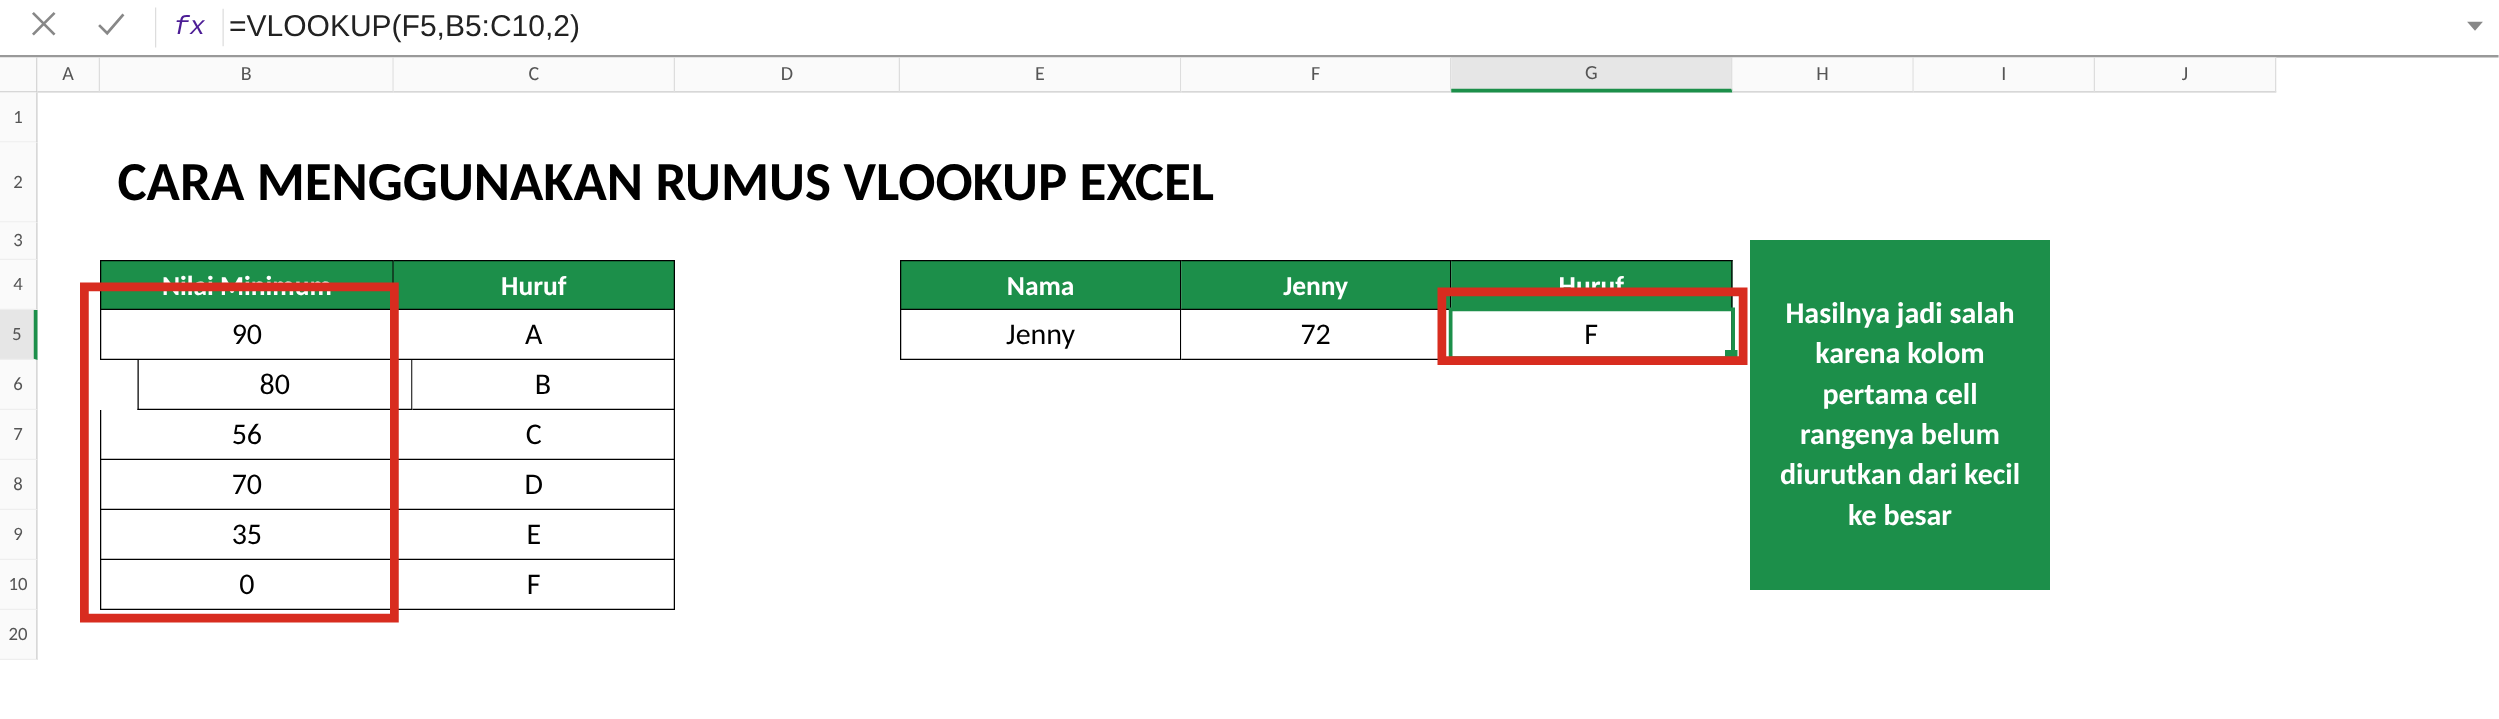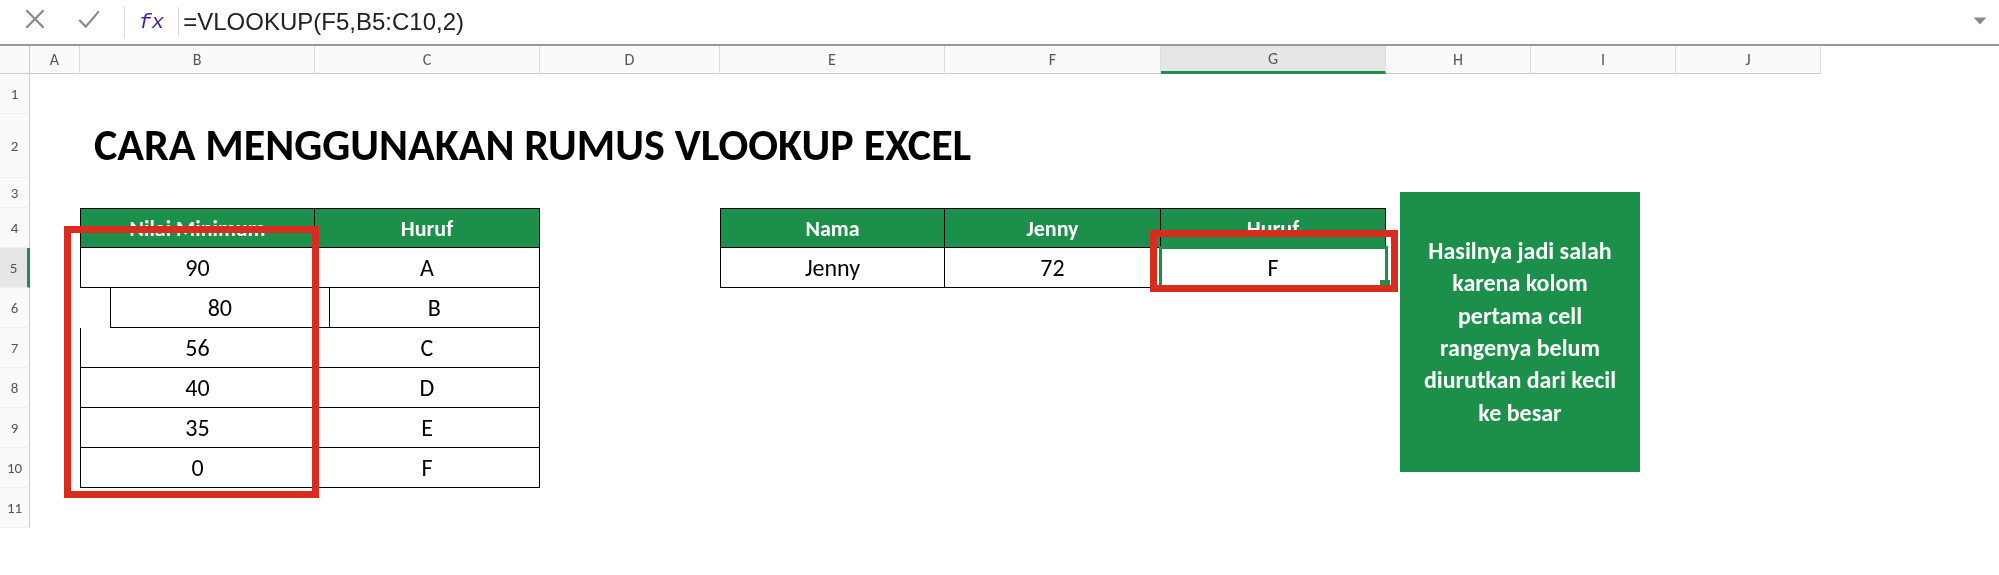--- a/index.html
+++ b/index.html
@@ -150,21 +150,21 @@
     <div class="row">
         <div class="rh">8</div>
       </div>
     <div class="row">
         <div class="rh">9</div>
       </div>
     <div class="row">
         <div class="rh">10</div>
       </div>
     <div class="row">
-        <div class="rh">11</div>
+        <div class="rh">20</div>
       </div>
 
     <div class="title-text" style="position:absolute; left:80px; top:48px;">CARA MENGGUNAKAN RUMUS VLOOKUP EXCEL</div>
 
     <div style="position:absolute; left:80px; top:134px; width:460px;">
       <div style="display:flex; height:40px;">
         <div class="tbl-head" style="width:235px">Nilai Minimum</div>
         <div class="tbl-head" style="width:225px;border-left:none">Huruf</div>
       </div>
       <div style="display:flex; height:40px;">
@@ -173,21 +173,21 @@
       </div>
       <div style="display:flex; height:40px;margin-left:30px;">
         <div class="tbl-cell" style="width:235px;border-top:none">80</div>
         <div class="tbl-cell" style="width:225px;border-top:none;border-left:none">B</div>
       </div>
       <div style="display:flex; height:40px;">
         <div class="tbl-cell" style="width:235px;border-top:none">56</div>
         <div class="tbl-cell" style="width:225px;border-top:none;border-left:none">C</div>
       </div>
       <div style="display:flex; height:40px;">
-        <div class="tbl-cell" style="width:235px;border-top:none">40</div>
+        <div class="tbl-cell" style="width:235px;border-top:none">70</div>
         <div class="tbl-cell" style="width:225px;border-top:none;border-left:none">D</div>
       </div>
       <div style="display:flex; height:40px;">
         <div class="tbl-cell" style="width:235px;border-top:none">35</div>
         <div class="tbl-cell" style="width:225px;border-top:none;border-left:none">E</div>
       </div>
       <div style="display:flex; height:40px;">
         <div class="tbl-cell" style="width:235px;border-top:none">0</div>
         <div class="tbl-cell" style="width:225px;border-top:none;border-left:none">F</div>
       </div>

